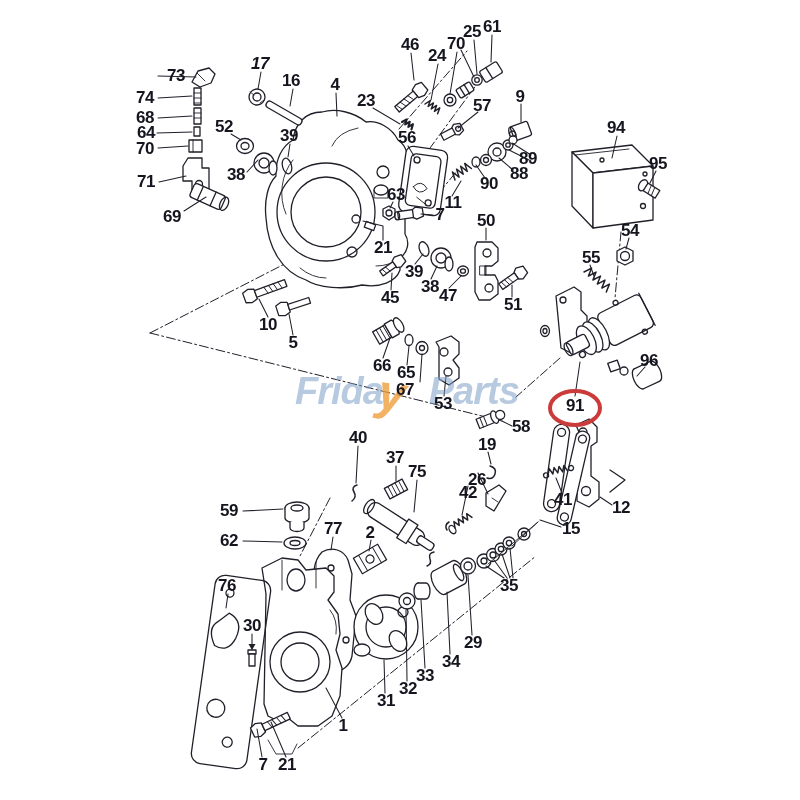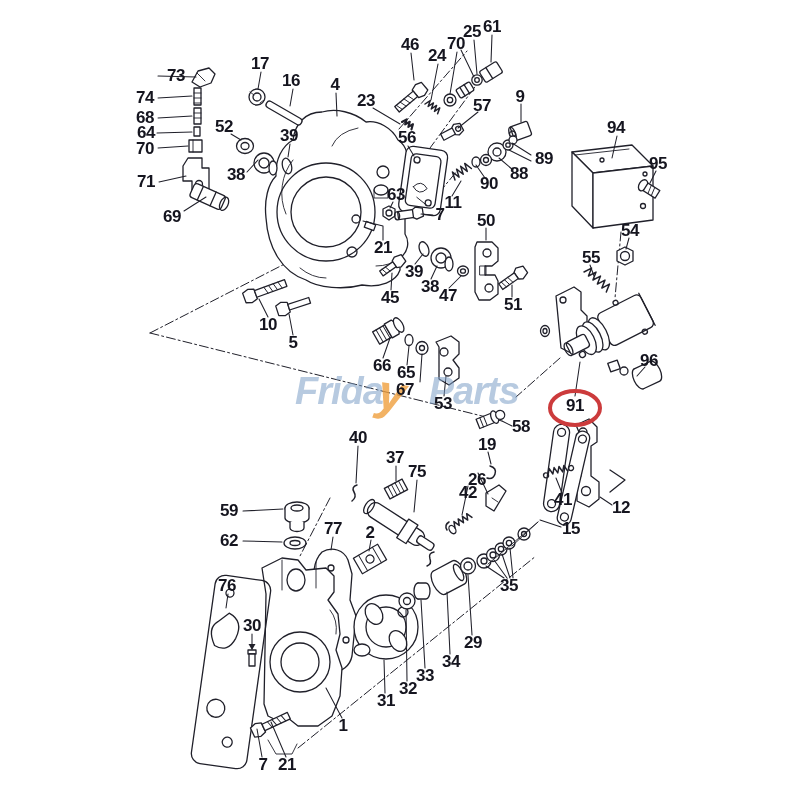--- a/index.html
+++ b/index.html
@@ -534,35 +534,35 @@
 </div>
 
 <div id="labels">
       <span class="part-label" style="left: 145px; top: 76px; margin-left: 31px;">73</span>
       <span class="part-label" style="left: 145px; top: 98px;">74</span>
       <span class="part-label" style="left: 145px; top: 118px;">68</span>
       <span class="part-label" style="left: 146px; top: 133px;">64</span>
       <span class="part-label" style="left: 145px; top: 149px;">70</span>
       <span class="part-label" style="left: 146px; top: 182px;">71</span>
       <span class="part-label" style="left: 172px; top: 217px;">69</span>
-      <span class="part-label" style="left: 260px; top: 64px;">17</span>
+      <span class="part-label" style="left: 260px; top: 64px; font-style: italic;">17</span>
       <span class="part-label" style="left: 291px; top: 81px;">16</span>
       <span class="part-label" style="left: 224px; top: 127px;">52</span>
       <span class="part-label" style="left: 236px; top: 175px;">38</span>
       <span class="part-label" style="left: 289px; top: 136px;">39</span>
       <span class="part-label" style="left: 335px; top: 85px;">4</span>
       <span class="part-label" style="left: 366px; top: 101px;">23</span>
       <span class="part-label" style="left: 410px; top: 45px;">46</span>
       <span class="part-label" style="left: 437px; top: 56px;">24</span>
       <span class="part-label" style="left: 456px; top: 44px;">70</span>
       <span class="part-label" style="left: 472px; top: 32px;">25</span>
       <span class="part-label" style="left: 492px; top: 27px;">61</span>
       <span class="part-label" style="left: 482px; top: 106px;">57</span>
       <span class="part-label" style="left: 520px; top: 97px;">9</span>
-      <span class="part-label" style="left: 544px; top: 159px; text-align: center;">89</span>
+      <span class="part-label" style="left: 528px; top: 159px; text-align: center;">89</span>
       <span class="part-label" style="left: 519px; top: 174px;">88</span>
       <span class="part-label" style="left: 489px; top: 184px;">90</span>
       <span class="part-label" style="left: 407px; top: 138px;">56</span>
       <span class="part-label" style="left: 396px; top: 195px;">63</span>
       <span class="part-label" style="left: 440px; top: 215px;">7</span>
       <span class="part-label" style="left: 453px; top: 203px;">11</span>
       <span class="part-label" style="left: 616px; top: 128px;">94</span>
       <span class="part-label" style="left: 658px; top: 164px;">95</span>
       <span class="part-label" style="left: 630px; top: 231px;">54</span>
       <span class="part-label" style="left: 591px; top: 258px;">55</span>

